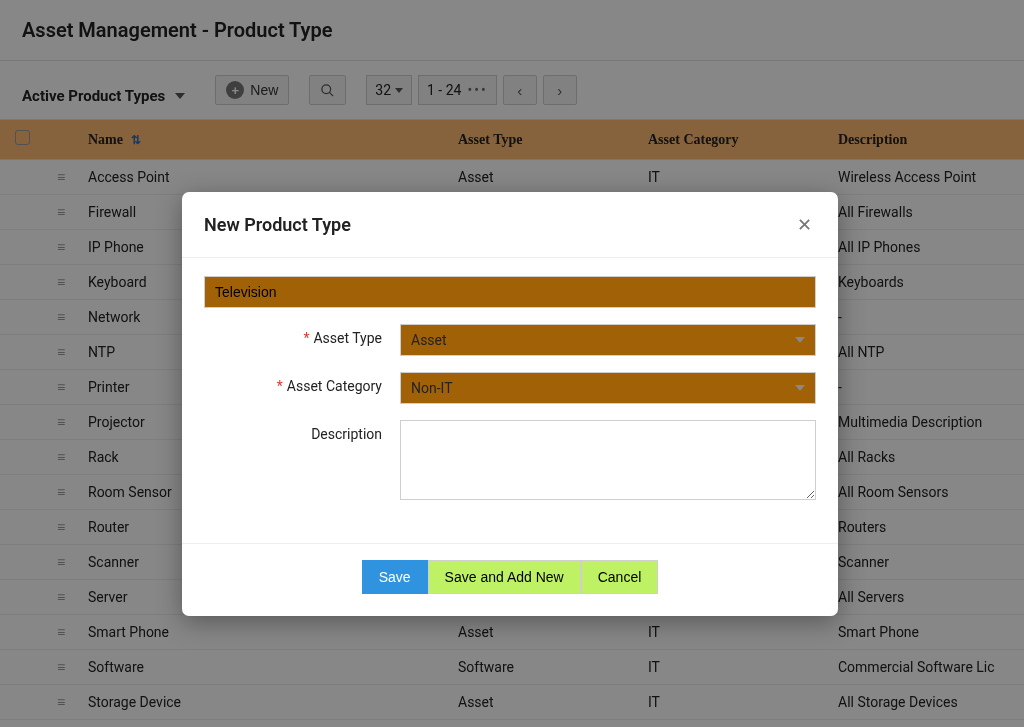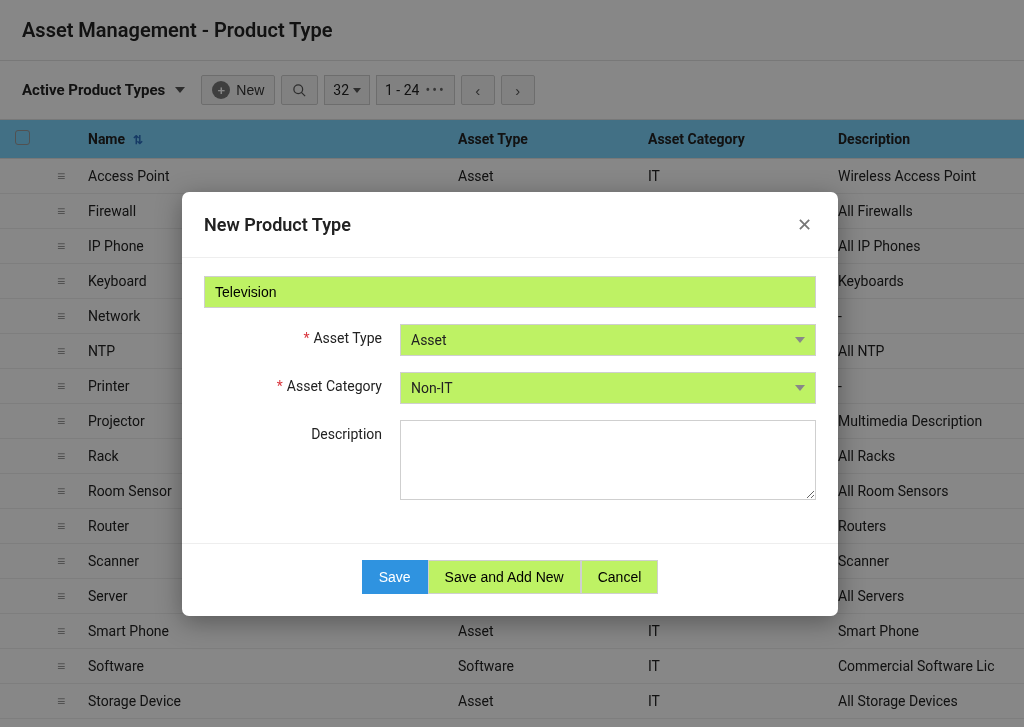--- a/index.html
+++ b/index.html
@@ -1,34 +1,34 @@
 <!DOCTYPE html>
 <html><head>
 <meta charset="utf-8">
 <style>
   * { box-sizing: border-box; margin: 0; padding: 0; }
   body { font-family: -apple-system, BlinkMacSystemFont, "Segoe UI", Roboto, sans-serif; font-size:14px; color:#222; background:#f4f4f4; width:1024px; height:727px; overflow:hidden; position:relative; }
 
   .page-title { font-size:20px; font-weight:600; padding:18px 22px; background:#fff; border-bottom:1px solid #e3e3e3;}
-  .toolbar-row { display:flex; align-items:center; gap:6px; padding:14px 22px; background:#fff; }
+  .toolbar-row { display:flex; align-items:flex-end; gap:20px; padding:14px 22px; background:#fff; }
   .filter-label { font-size:15px; font-weight:700; margin-right:4px;}
   .chevron-down { display:inline-block; width:0; height:0; border-left:5px solid transparent; border-right:5px solid transparent; border-top:6px solid #555; vertical-align:middle; margin-left:6px;}
   .tb-btn { display:inline-flex; align-items:center; justify-content:center; height:30px; min-width:34px; padding:0 10px; border:1px solid #cfcfcf; background:#f3f3f3; color:#333; border-radius:2px; font-size:14px; cursor:pointer;}
   .tb-btn.circle-icon { padding:0 10px;}
   .plus-circle { width:18px; height:18px; border-radius:50%; background:#777; color:#fff; display:inline-flex; align-items:center; justify-content:center; font-size:13px; font-weight:700; margin-right:6px; line-height:1;}
   .search-svg { width:15px; height:15px; stroke:#555; fill:none; stroke-width:2;}
   .pager-group { display:flex; align-items:center; gap:6px;}
   .pager-text { padding:0 8px; height:30px; display:inline-flex; align-items:center; border:1px solid #cfcfcf; background:#f3f3f3;}
   .dots { letter-spacing:2px; margin-left:6px; color:#666;}
   .tri-down { display:inline-block; width:0; height:0; border-left:4px solid transparent; border-right:4px solid transparent; border-top:5px solid #555; margin-left:4px; vertical-align:middle;}
   .nav-arrow { font-size:15px; color:#555;}
 
   .table-wrap { background:#fff; }
   table { width:100%; border-collapse:collapse; }
-  thead th { text-align:left; font-size:14px; font-weight:700; padding:10px 10px; border-top:1px solid #e3e3e3; border-bottom:1px solid #e3e3e3; background:#7dd3fc;}
+  thead th { text-align:left; font-size:14px; font-weight:700; padding:10px 10px; border-top:1px solid #e3e3e3; border-bottom:1px solid #e3e3e3; background:#fdba74;font-family:Liberation Serif, serif;}
   tbody td { padding:9px 10px; border-bottom:1px solid #eee; font-size:14px; color:#222; white-space:nowrap; overflow:hidden; text-overflow:ellipsis;}
   .col-check { width:44px; text-align:center;}
   .col-handle { width:34px; text-align:center; color:#888;}
   .col-name { width:370px;}
   .col-type { width:190px;}
   .col-cat { width:190px;}
   .col-desc { }
   .checkbox { width:15px; height:15px; border:1px solid #999; border-radius:3px; display:inline-block;}
   .handle-icon { display:inline-block; color:#9a9a9a; font-size:14px; line-height:1;}
   .sort-icon { display:inline-block; margin-left:8px; color:#2b6fbf; font-size:12px;}
@@ -37,21 +37,21 @@
   .mask { position:absolute; inset:0; background:rgba(0,0,0,.47);}
   .dialog { position:absolute; left:182px; top:192px; width:656px; background:#fff; box-shadow:0 6px 26px rgba(0,0,0,.35); border-radius:7px;}
   .dialog-head { display:flex; align-items:center; justify-content:space-between; padding:18px 22px; border-bottom:1px solid #eee;}
   .dialog-title { font-size:18px; font-weight:600;}
   .close-x { font-size:18px; color:#777; cursor:pointer; padding:4px;}
   .dialog-body { padding:18px 22px 24px;}
   .field-row { display:flex; align-items:flex-start; margin-bottom:16px;}
   .field-label { width:196px; text-align:right; padding-right:18px; padding-top:6px; font-size:14px; color:#222;}
   .req { color:#d9363e; margin-right:4px;}
   .field-control { flex:1; }
-  .text-input, .select-input { width:100%; height:32px; border:1px solid #cfcfcf; padding:0 10px; font-size:14px; background:#bef264;}
+  .text-input, .select-input { width:100%; height:32px; border:1px solid #cfcfcf; padding:0 10px; font-size:14px; background:#a16207;}
   .select-input { display:flex; align-items:center; justify-content:space-between; cursor:pointer;}
   .select-caret { width:0; height:0; border-left:5px solid transparent; border-right:5px solid transparent; border-top:6px solid #888;}
   .textarea-input { width:100%; height:80px; border:1px solid #cfcfcf; padding:6px 10px; font-size:14px; resize:both;}
   .dialog-foot { display:flex; gap:0; justify-content:center; padding:16px 0 22px; border-top:1px solid #eee;}
   .btn { height:34px; padding:0 16px; border:1px solid #cfcfcf; background:#bef264; font-size:14px; cursor:pointer;}
   .btn.primary { background:#2f93e0; border-color:#2f93e0; color:#fff;}
 </style>
 </head>
 <body>
 

